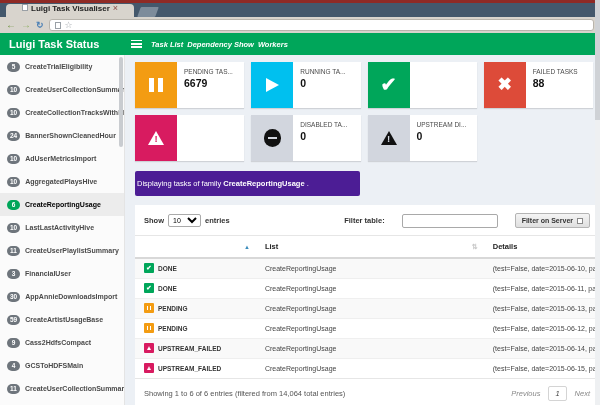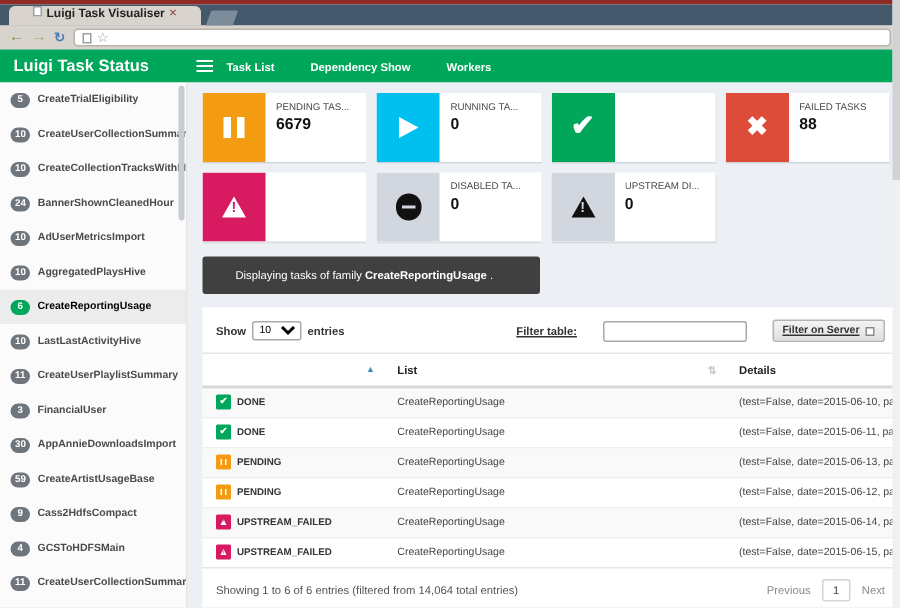--- a/index.html
+++ b/index.html
@@ -23,21 +23,21 @@
                 display:flex; align-items:center; gap:4px; padding:0 5px; font-size:8px; color:#555; }
   .url { flex:1; white-space:nowrap; overflow:hidden; }
   .url b { color:#1a1a1a; }
   .star { color:#9aa0a6; font-size:9px; }
 
   
   .navbar { height:22px; background:#00a65a; display:flex; align-items:center; color:#fff; }
   .brand { width:125px; flex:none; font-size:11px; font-weight:bold; padding-left:9px; }
   .hamburger { width:11px; height:8px; margin:0 9px 0 6px; flex:none;
                background:repeating-linear-gradient(#fff 0 1.5px, transparent 1.5px 3.2px); }
-  .nav-links { display:flex; gap:24px; font-size:7.5px; font-weight:bold; }
+  .nav-links { display:flex; gap:4px; font-size:7.5px; font-weight:bold;font-style:italic; }
   .nav-links span { cursor:pointer; }
 
   
   .content { display:flex; height:350px; }
   .sidebar { width:125px; flex:none; background:#fbfbfb; position:relative; overflow:hidden; border-right:1px solid #e4e4e4; }
   .sb-item { height:23px; display:flex; align-items:center; gap:5px; padding-left:7px;
              font-size:7px; font-weight:bold; color:#4a4a4a; white-space:nowrap; overflow:hidden; cursor:pointer; }
   .sb-item.active { background:#ececec; color:#000; }
   .sb-badge { min-width:13px; height:10px; border-radius:6px; background:#6e757c; color:#fff;
               font-size:6.5px; display:flex; align-items:center; justify-content:center; padding:0 3px; flex:none; }
@@ -49,52 +49,52 @@
 
   
   .cards { display:grid; grid-template-columns:repeat(4,1fr); gap:7px; }
   .card { background:#fff; height:46px; display:flex; box-shadow:0 1px 1px rgba(0,0,0,.12); overflow:hidden; }
   .card-icon { width:42px; flex:none; display:flex; align-items:center; justify-content:center; }
   .card-body { padding:6px 6px 0 7px; overflow:hidden; }
   .card-label { font-size:6.5px; color:#4a4a4a; white-space:nowrap; overflow:hidden; }
   .card-value { font-size:10.5px; font-weight:bold; color:#111; margin-top:2px; }
 
   
-  .alert { margin-top:10px; width:225px; background:#404040; color:#fff; font-size:7.5px;
-           padding:8px 22px; border-radius:2px; }
+  .alert { margin-top:10px; width:225px; background:#4c1d95; color:#fff; font-size:7.5px;
+           padding:8px 2px; border-radius:2px; }
   .alert b { font-weight:bold; }
 
   
   .panel { margin:9px -7px 0 0; background:#fff; padding:8px 0 0 0; }
   .controls { display:flex; align-items:center; justify-content:space-between; padding:0 10px 7px 9px;
               font-size:7.5px; font-weight:bold; color:#333; }
   .ctl-left { display:flex; align-items:center; gap:4px; }
   .ctl-left select { font-size:7px; width:33px; height:13px; border:1px solid #aaa; border-radius:2px; background:#fff; }
-  .ctl-right { display:flex; align-items:center; gap:17px;text-decoration:underline; }
+  .ctl-right { display:flex; align-items:center; gap:17px; }
   .ctl-right input { width:96px; height:14px; border:1px solid #a9a9a9; border-radius:2px; font-size:7px; padding:0 3px; }
   .srv-btn { height:15px; background:linear-gradient(#f4f4f4,#dfdfdf); border:1px solid #b4b4b4; border-radius:2px;
              font-size:7px; font-weight:bold; color:#333; display:flex; align-items:center; gap:4px; padding:0 6px; cursor:pointer; }
   .srv-btn .cb { width:6px; height:6px; border:1px solid #8a8a8a; background:#fff; }
 
   table { width:100%; border-collapse:collapse; table-layout:fixed; }
   col.c-status { width:26%; } col.c-name { width:49%; } col.c-details { width:25%; }
   thead th { font-size:7.5px; font-weight:bold; color:#222; text-align:left; padding:6px 4px 6px 9px;
              border-top:1px solid #e6e6e6; border-bottom:2px solid #d8d8d8; cursor:pointer; position:relative; }
   .sort-asc { color:#3c8dbc; font-size:6px; position:absolute; right:6px; top:8px; }
   .sort-both { color:#c8c8c8; font-size:7px; position:absolute; right:6px; top:7px; }
   tbody td { font-size:7px; color:#444; padding:0 4px 0 9px; height:20px; border-top:1px solid #efefef;
              white-space:nowrap; overflow:hidden; }
   tbody tr:nth-child(odd) { background:#f9f9f9; }
   tbody tr { cursor:pointer; }
   .st-badge { display:inline-flex; align-items:center; gap:4px; font-size:6.5px; font-weight:bold; color:#333; }
   .st-sq { width:10px; height:10px; border-radius:1px; display:inline-flex; align-items:center; justify-content:center; flex:none; }
 
   .tfoot { display:flex; align-items:center; justify-content:space-between; padding:7px 10px 8px 9px;
            border-top:1px solid #e6e6e6; font-size:7.5px; color:#555; }
-  .pager { display:flex; align-items:center; gap:8px; }
+  .pager { display:flex; align-items:center; gap:8px;font-style:italic; }
   .pg { color:#8a8a8a; cursor:pointer; }
   .pg.num { background:#fff; border:1px solid #d4d4d4; color:#444; padding:2px 6px; border-radius:2px; }
 </style>
 </head>
 <body>
 
 <div class="screen">
 
   <div class="win-edge"></div>
 

